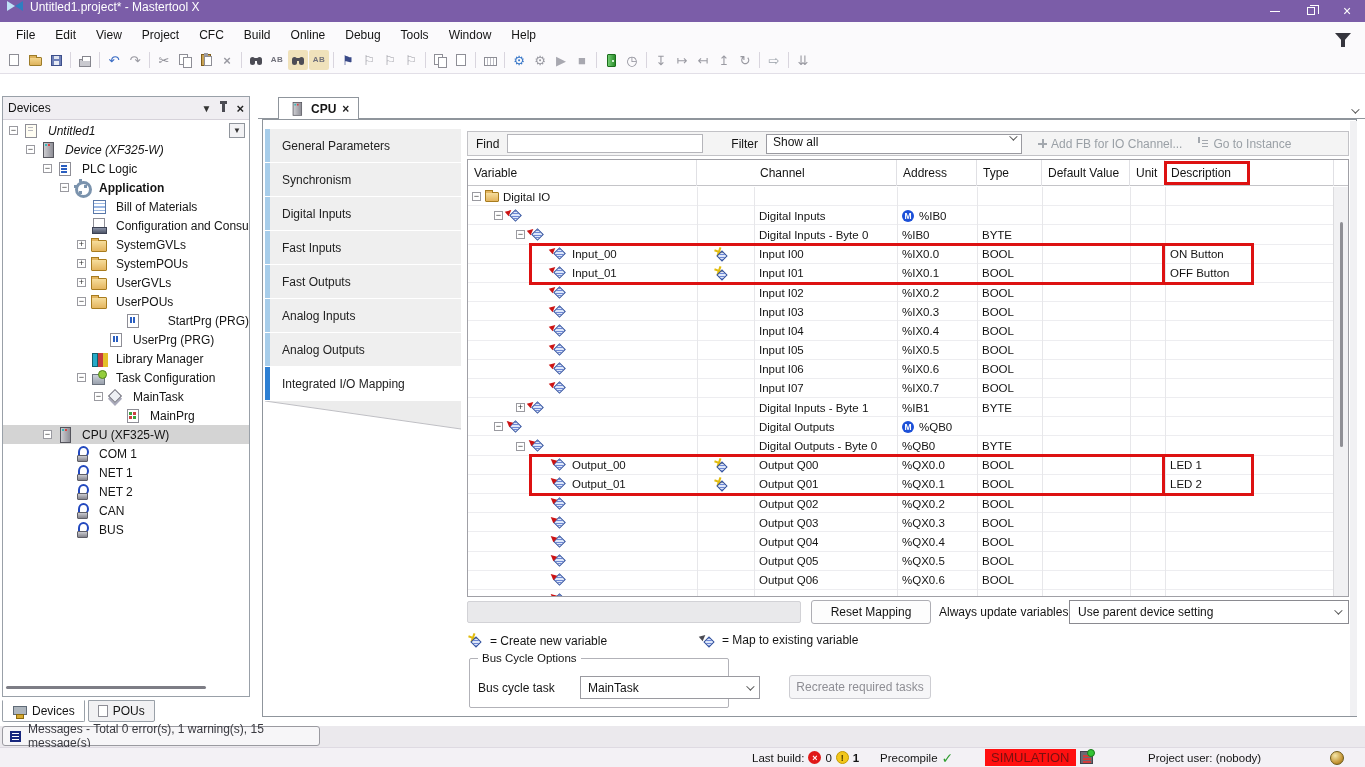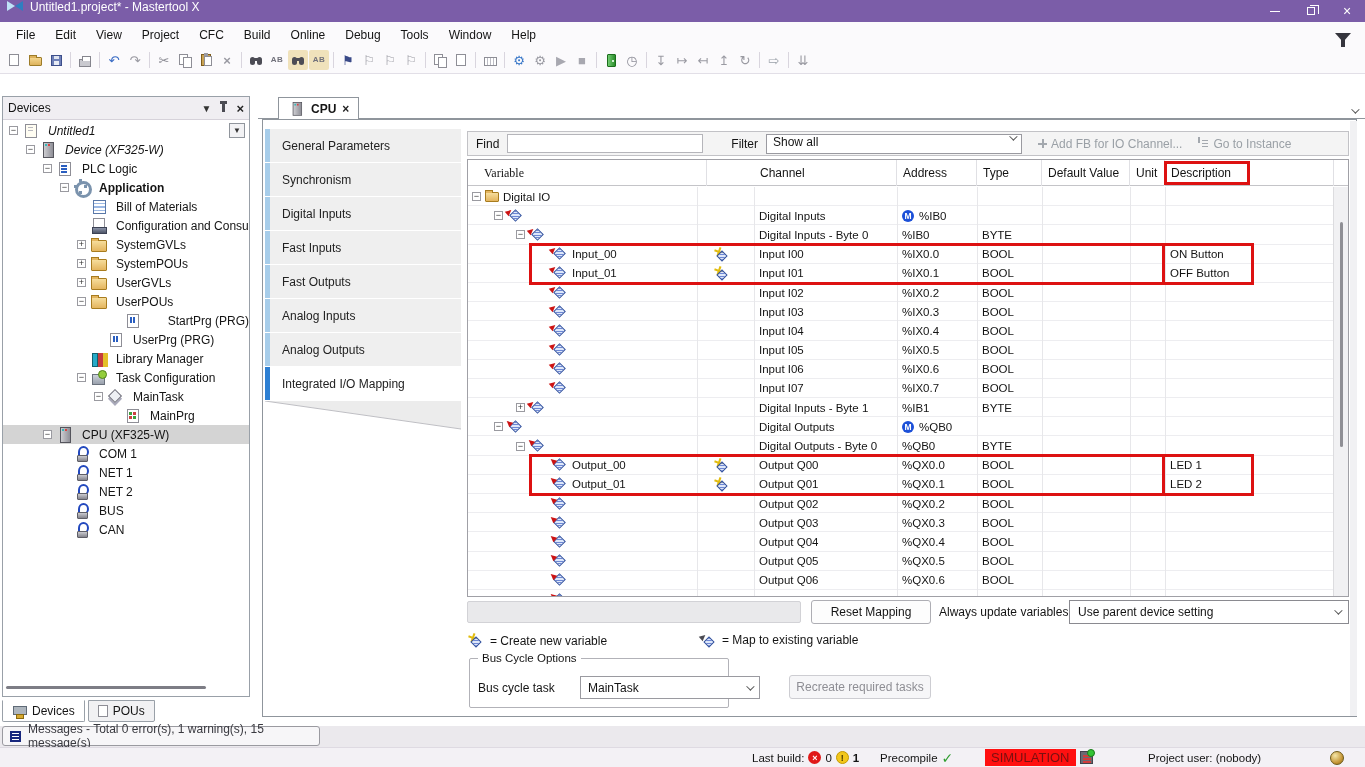--- a/index.html
+++ b/index.html
@@ -449,26 +449,26 @@
         <span class="lbl">NET 1</span>
       </div>
       <div class="trow" style="padding-left: 57px;">
         <span class="spacer13"></span>
         <span class="tico tico-port"></span>
         <span class="lbl">NET 2</span>
       </div>
       <div class="trow" style="padding-left: 57px;">
         <span class="spacer13"></span>
         <span class="tico tico-port"></span>
+        <span class="lbl">CAN</span>
+      </div>
+      <div class="trow" style="padding-left: 57px;">
+        <span class="spacer13"></span>
+        <span class="tico tico-port"></span>
         <span class="lbl">BUS</span>
-      </div>
-      <div class="trow" style="padding-left: 57px;">
-        <span class="spacer13"></span>
-        <span class="tico tico-port"></span>
-        <span class="lbl">CAN</span>
       </div>
     </div>
   <div class="dev-hscroll"></div>
 </div>
 
 <div class="tabstrip">
   <div class="etab">
     <span class="tico tico-cpu" style="transform:scale(.85)"></span>
     <span class="etab-lbl">CPU</span>
     <span class="etab-x">×</span>
@@ -505,21 +505,21 @@
       <span>Add FB for IO Channel...</span>
     </span>
     <span class="ghost-btn">
       <span class="ci-goto"></span>
       <span>Go to Instance</span>
     </span>
   </div>
 
   <div class="tframe" id="tframe">
     <div class="thead" id="thead">
-        <span class="th" style="left: 10px; width: 229px; font-family: Liberation Serif, serif;">Variable</span>
+        <span class="th" style="left: 0px; width: 229px;">Variable</span>
         <span class="th" style="left: 229px; width: 57px; margin-top: 36px;">Mapping</span>
         <span class="th" style="left: 286px; width: 143px;">Channel</span>
         <span class="th" style="left: 429px; width: 80px;">Address</span>
         <span class="th" style="left: 509px; width: 65px;">Type</span>
         <span class="th" style="left: 574px; width: 88px;">Default Value</span>
         <span class="th" style="left: 662px; width: 35px;">Unit</span>
         <span class="th" style="left: 697px; width: 169px;">Description</span>
       </div>
     <div class="tbody" id="tbody">
         <div class="vline" style="left: 229px;"></div>

